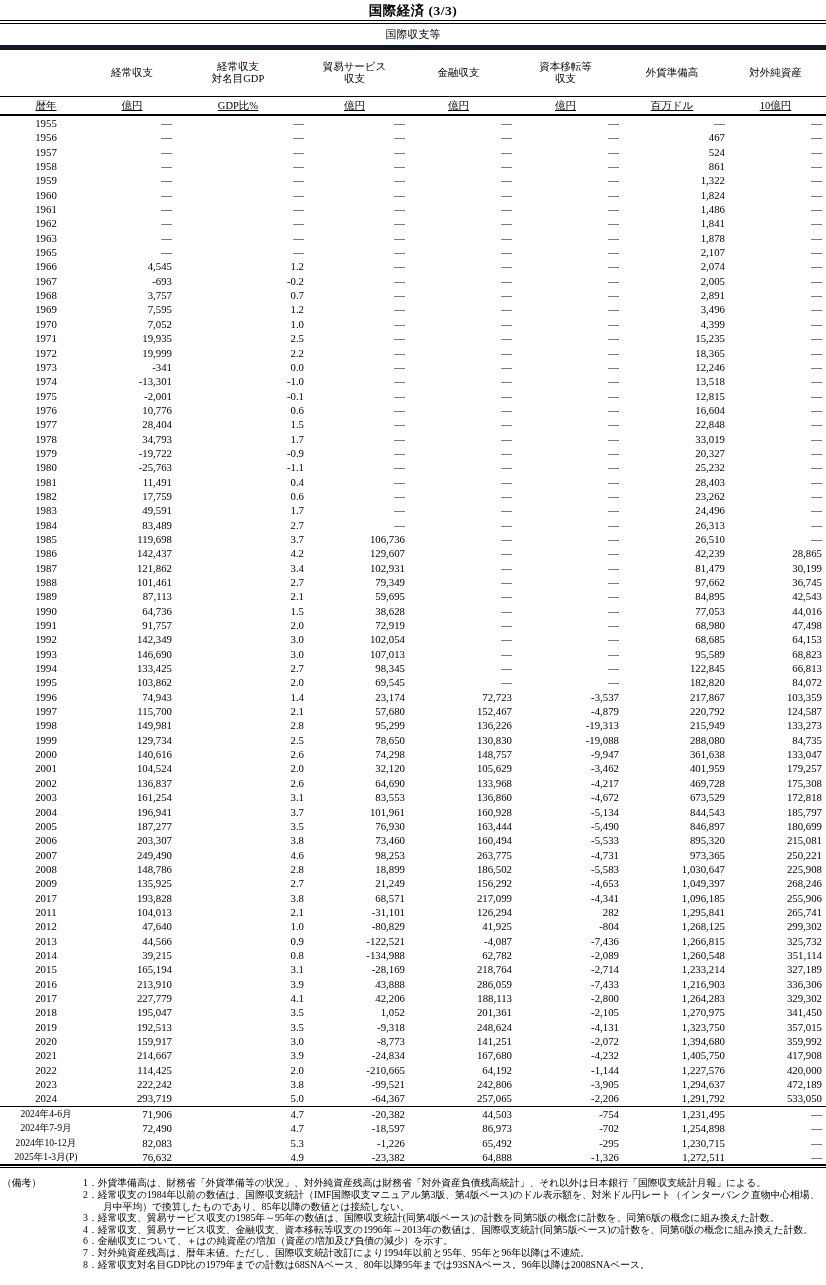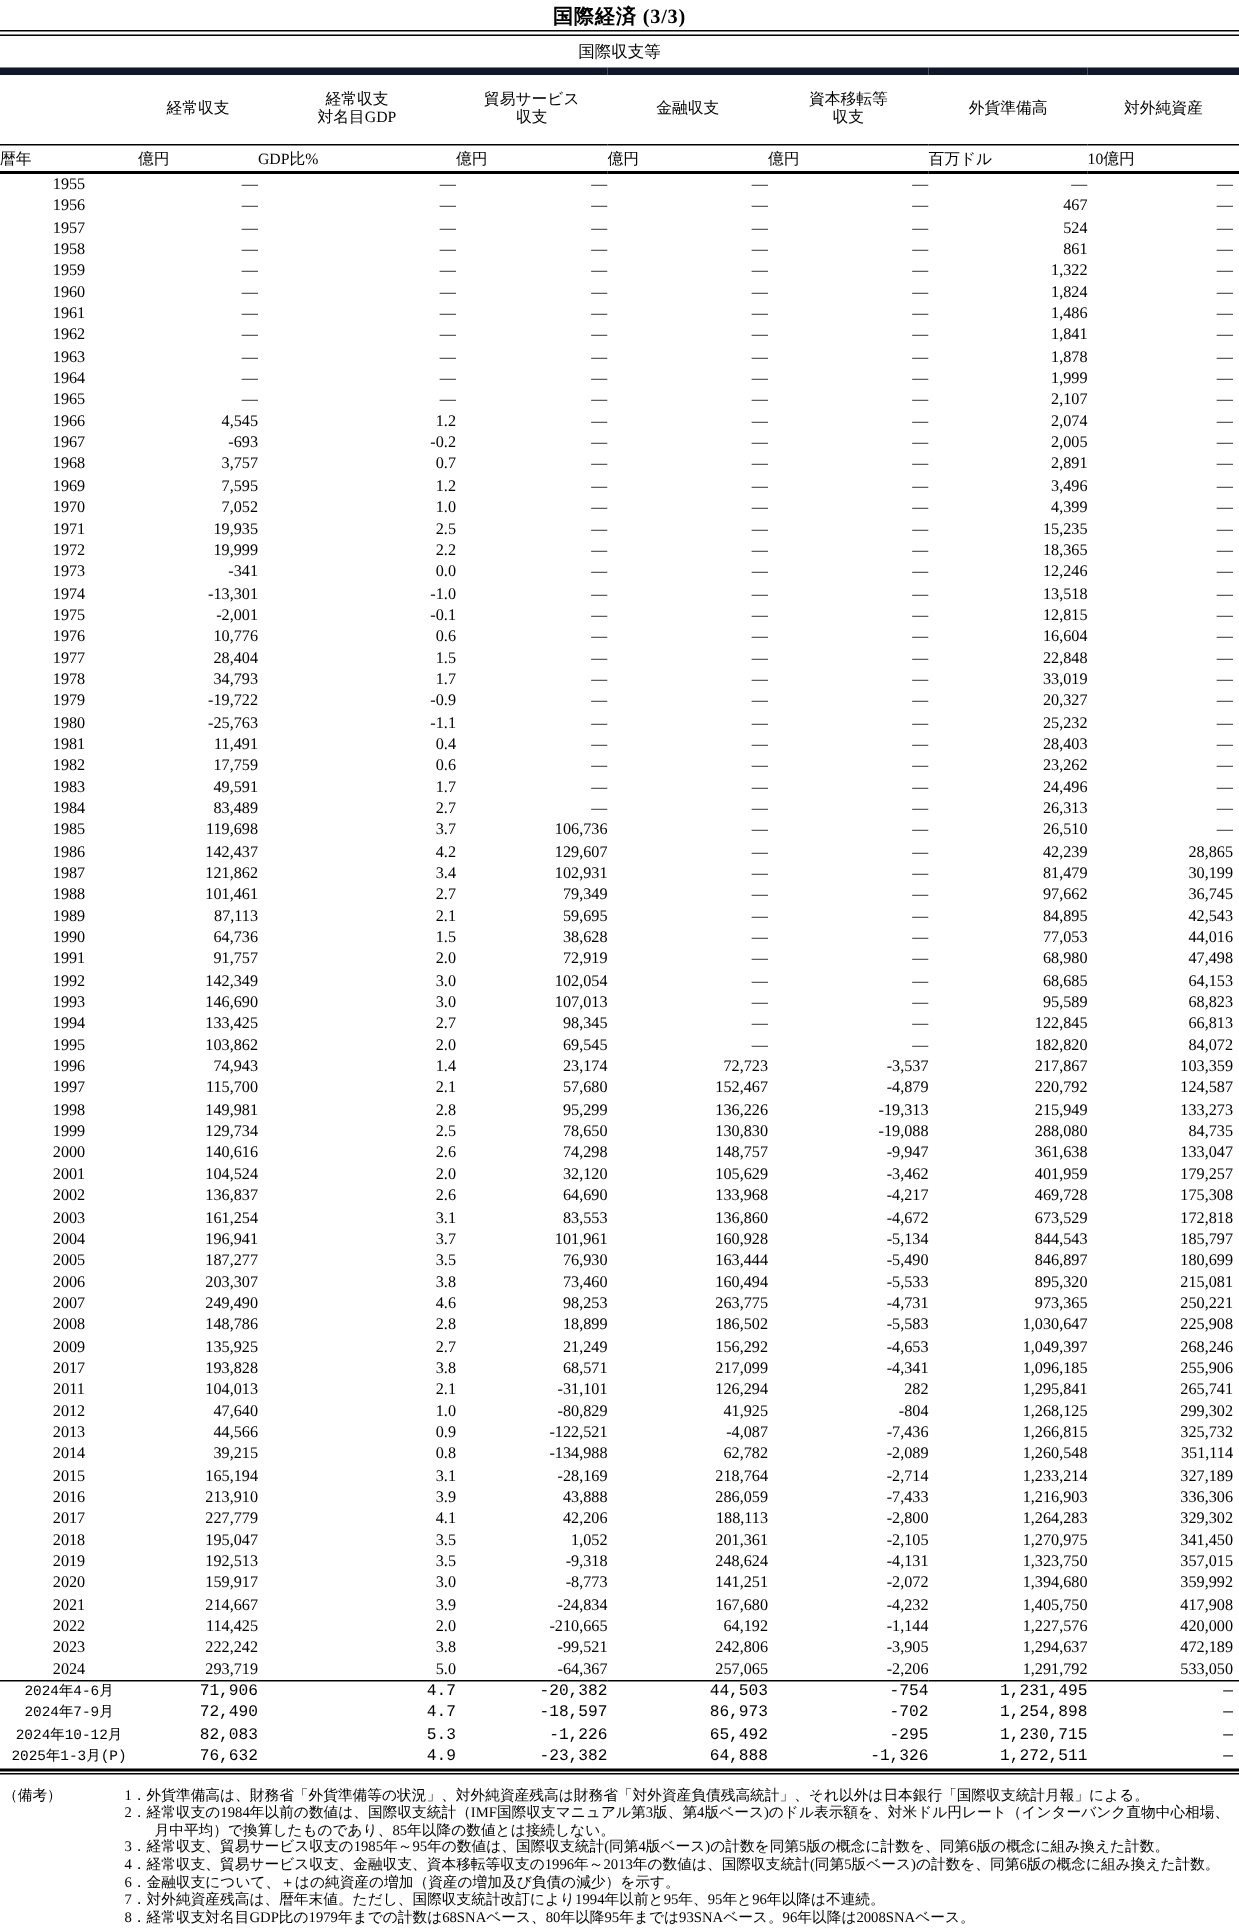--- a/index.html
+++ b/index.html
@@ -22,27 +22,28 @@
   }
   tr.group-row td{
     text-align:center;font-size:11px;height:21px;vertical-align:middle;
     border-bottom:5px solid #0f172a;
   }
   tr.colhead-row th{
     text-align:center;font-size:10.5px;line-height:12.5px;height:46px;
     vertical-align:middle;white-space:pre-line;border-bottom:1px solid #000;
   }
   tr.units-row td{
-    font-size:10.5px;height:17px;vertical-align:middle;
+    text-align:center;font-size:10.5px;height:17px;vertical-align:middle;
     border-bottom:2.5px solid #000;
+    text-decoration:underline;
   }
   tbody.annual td, tbody.quarters td{
     font-size:10.8px;height:14.34px;line-height:14.34px;vertical-align:middle;
   }
-  tbody.quarters td{height:14.4px;line-height:14.4px;font-family:Liberation Mono, monospace;}
+  tbody.quarters td{height:14.4px;line-height:14.4px;}
   td.year{text-align:center;}
   td.num{text-align:right;padding-right:2px;}
   td.num.last{padding-right:4px;}
   tbody.quarters tr:first-child td{border-top:1.8px solid #000;}
   tbody.quarters td.year{font-size:9.6px;}
   .table-bottom-rule{height:1px;border-top:2.5px solid #000;border-bottom:1px solid #000;}
   .notes{
     display:flex;margin-top:9px;font-size:9.8px;line-height:11.6px;
   }
   .notes-label{width:47px;flex:0 0 47px;padding-left:2px;box-sizing:border-box;}
@@ -182,30 +183,20 @@
           <td class="year">1963</td>
           <td class="num">―</td>
           <td class="num">―</td>
           <td class="num">―</td>
           <td class="num">―</td>
           <td class="num">―</td>
           <td class="num">1,878</td>
           <td class="num last">―</td>
         </tr>
         <tr>
-          <td class="year">1964</td>
-          <td class="num">―</td>
-          <td class="num">―</td>
-          <td class="num">―</td>
-          <td class="num">―</td>
-          <td class="num">―</td>
-          <td class="num">1,999</td>
-          <td class="num last">―</td>
-        </tr>
-        <tr>
           <td class="year">1965</td>
           <td class="num">―</td>
           <td class="num">―</td>
           <td class="num">―</td>
           <td class="num">―</td>
           <td class="num">―</td>
           <td class="num">2,107</td>
           <td class="num last">―</td>
         </tr>
         <tr>

